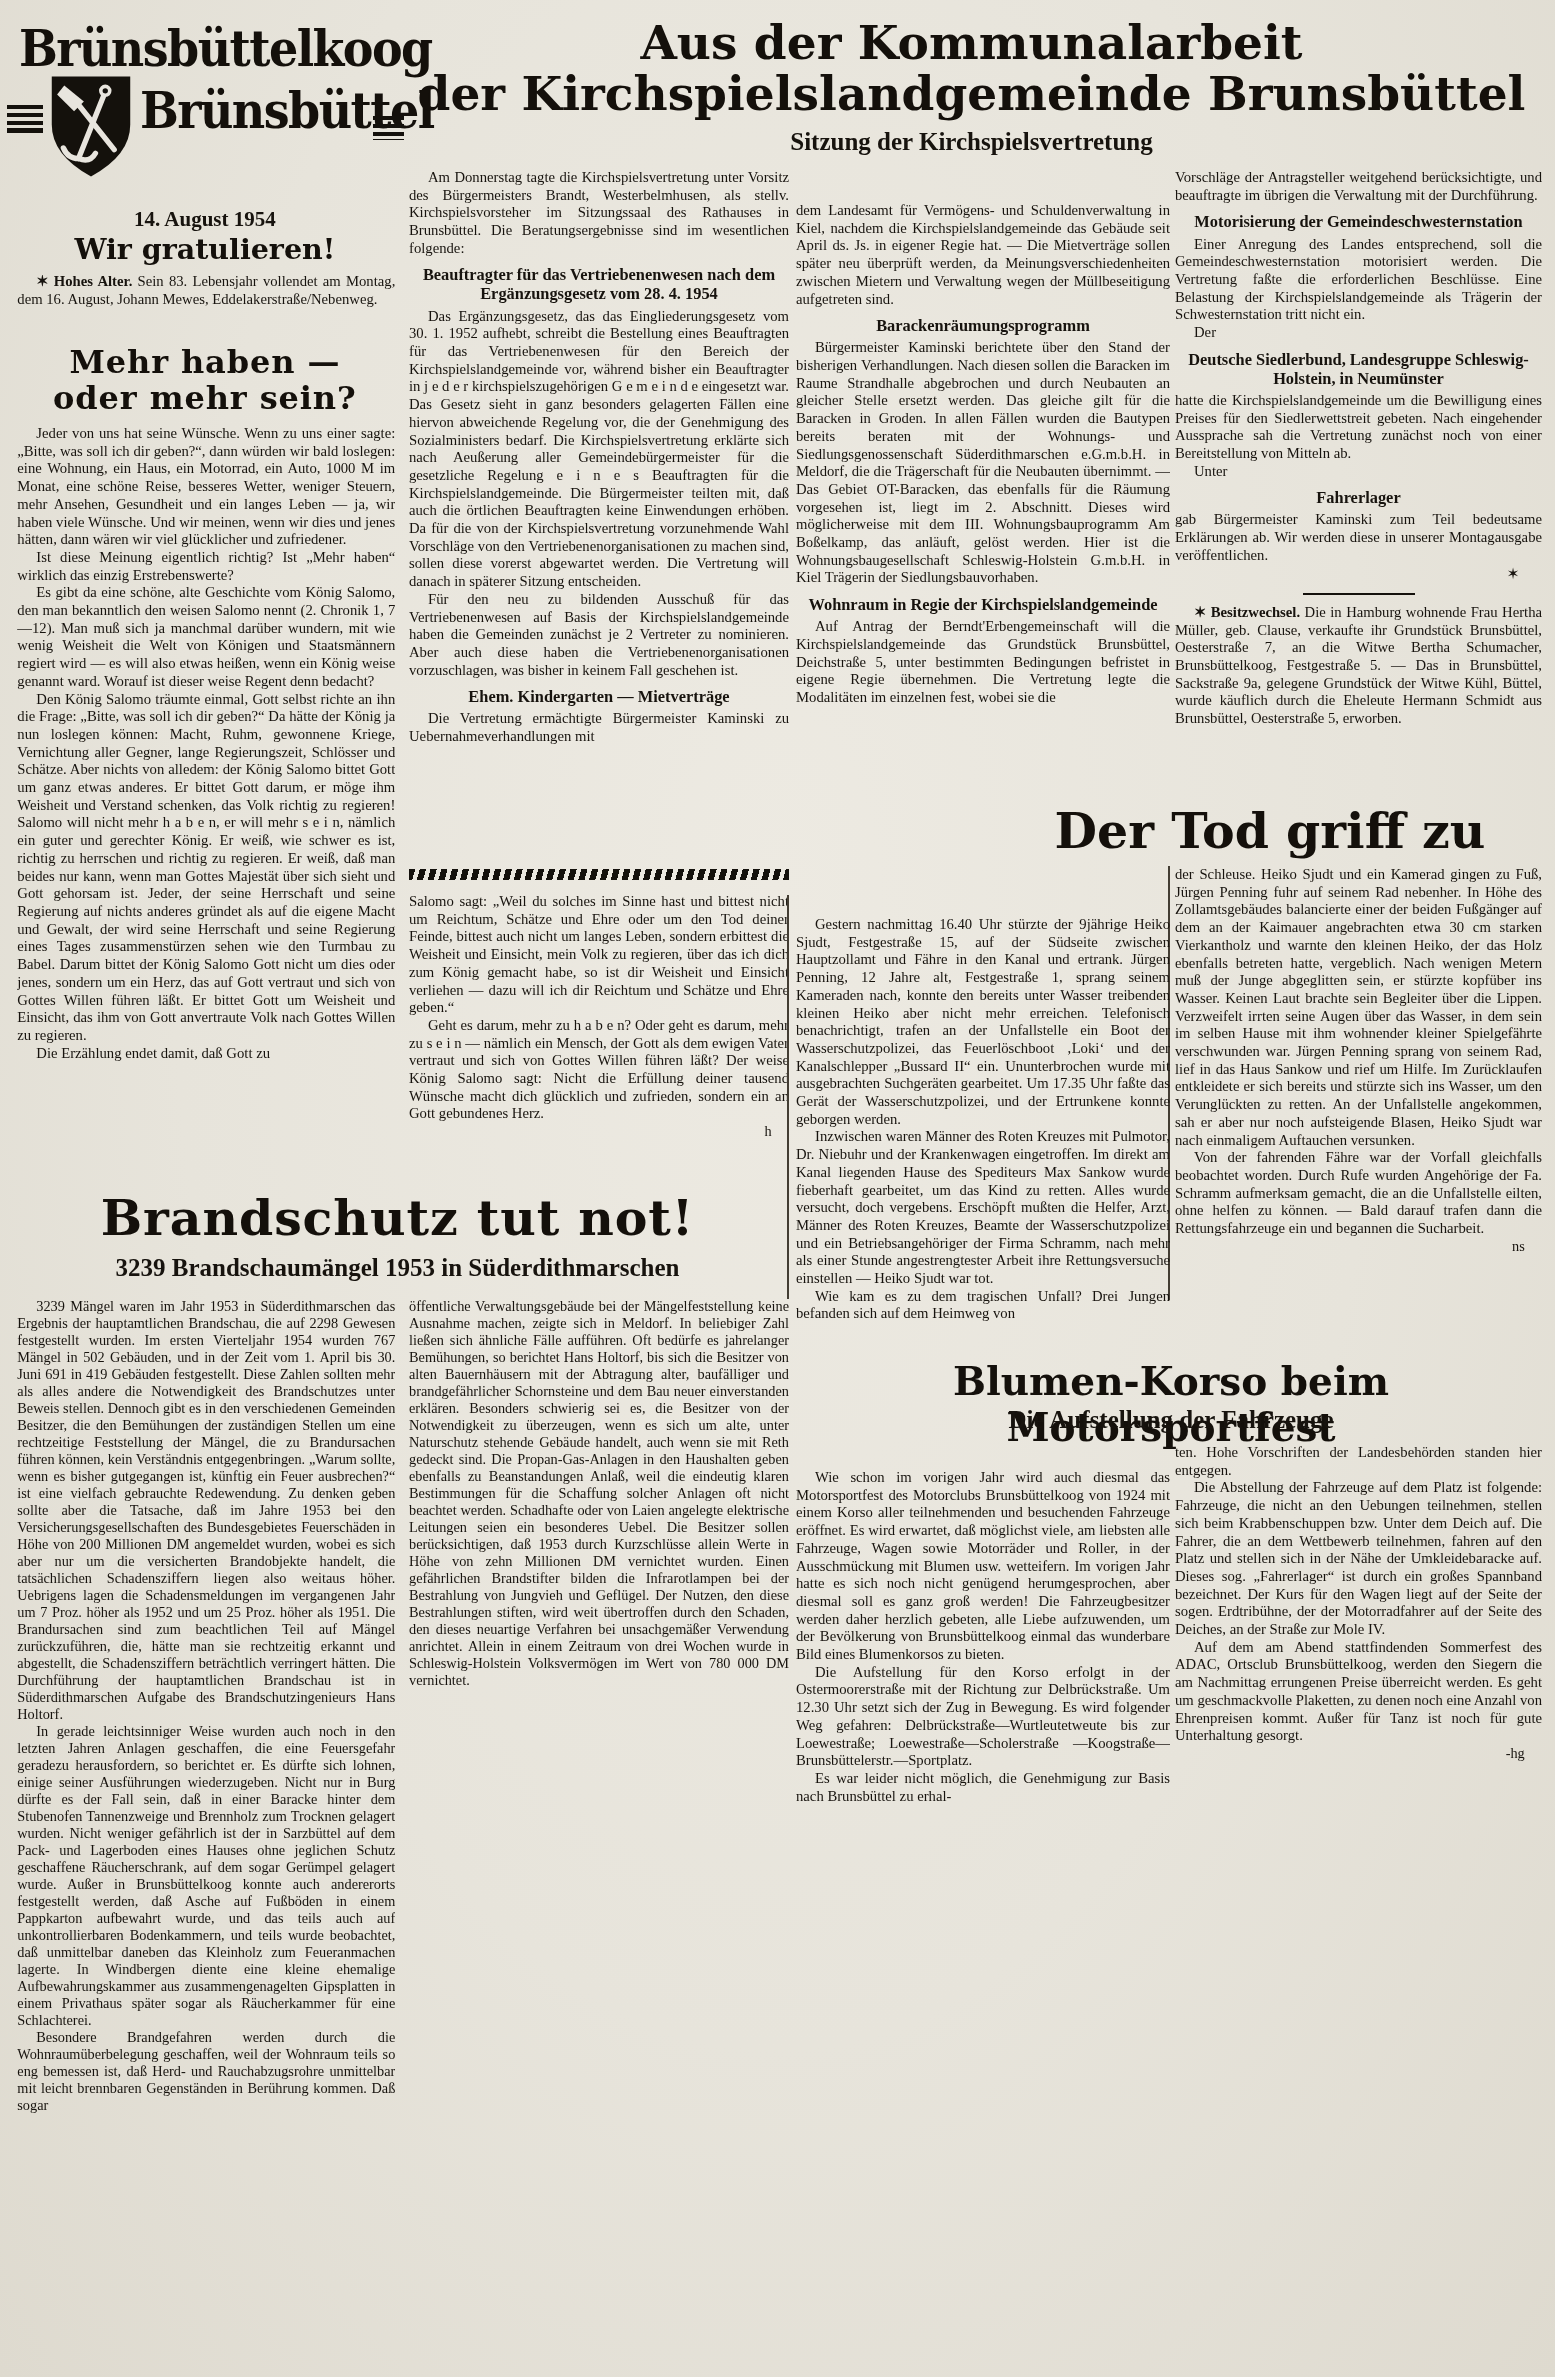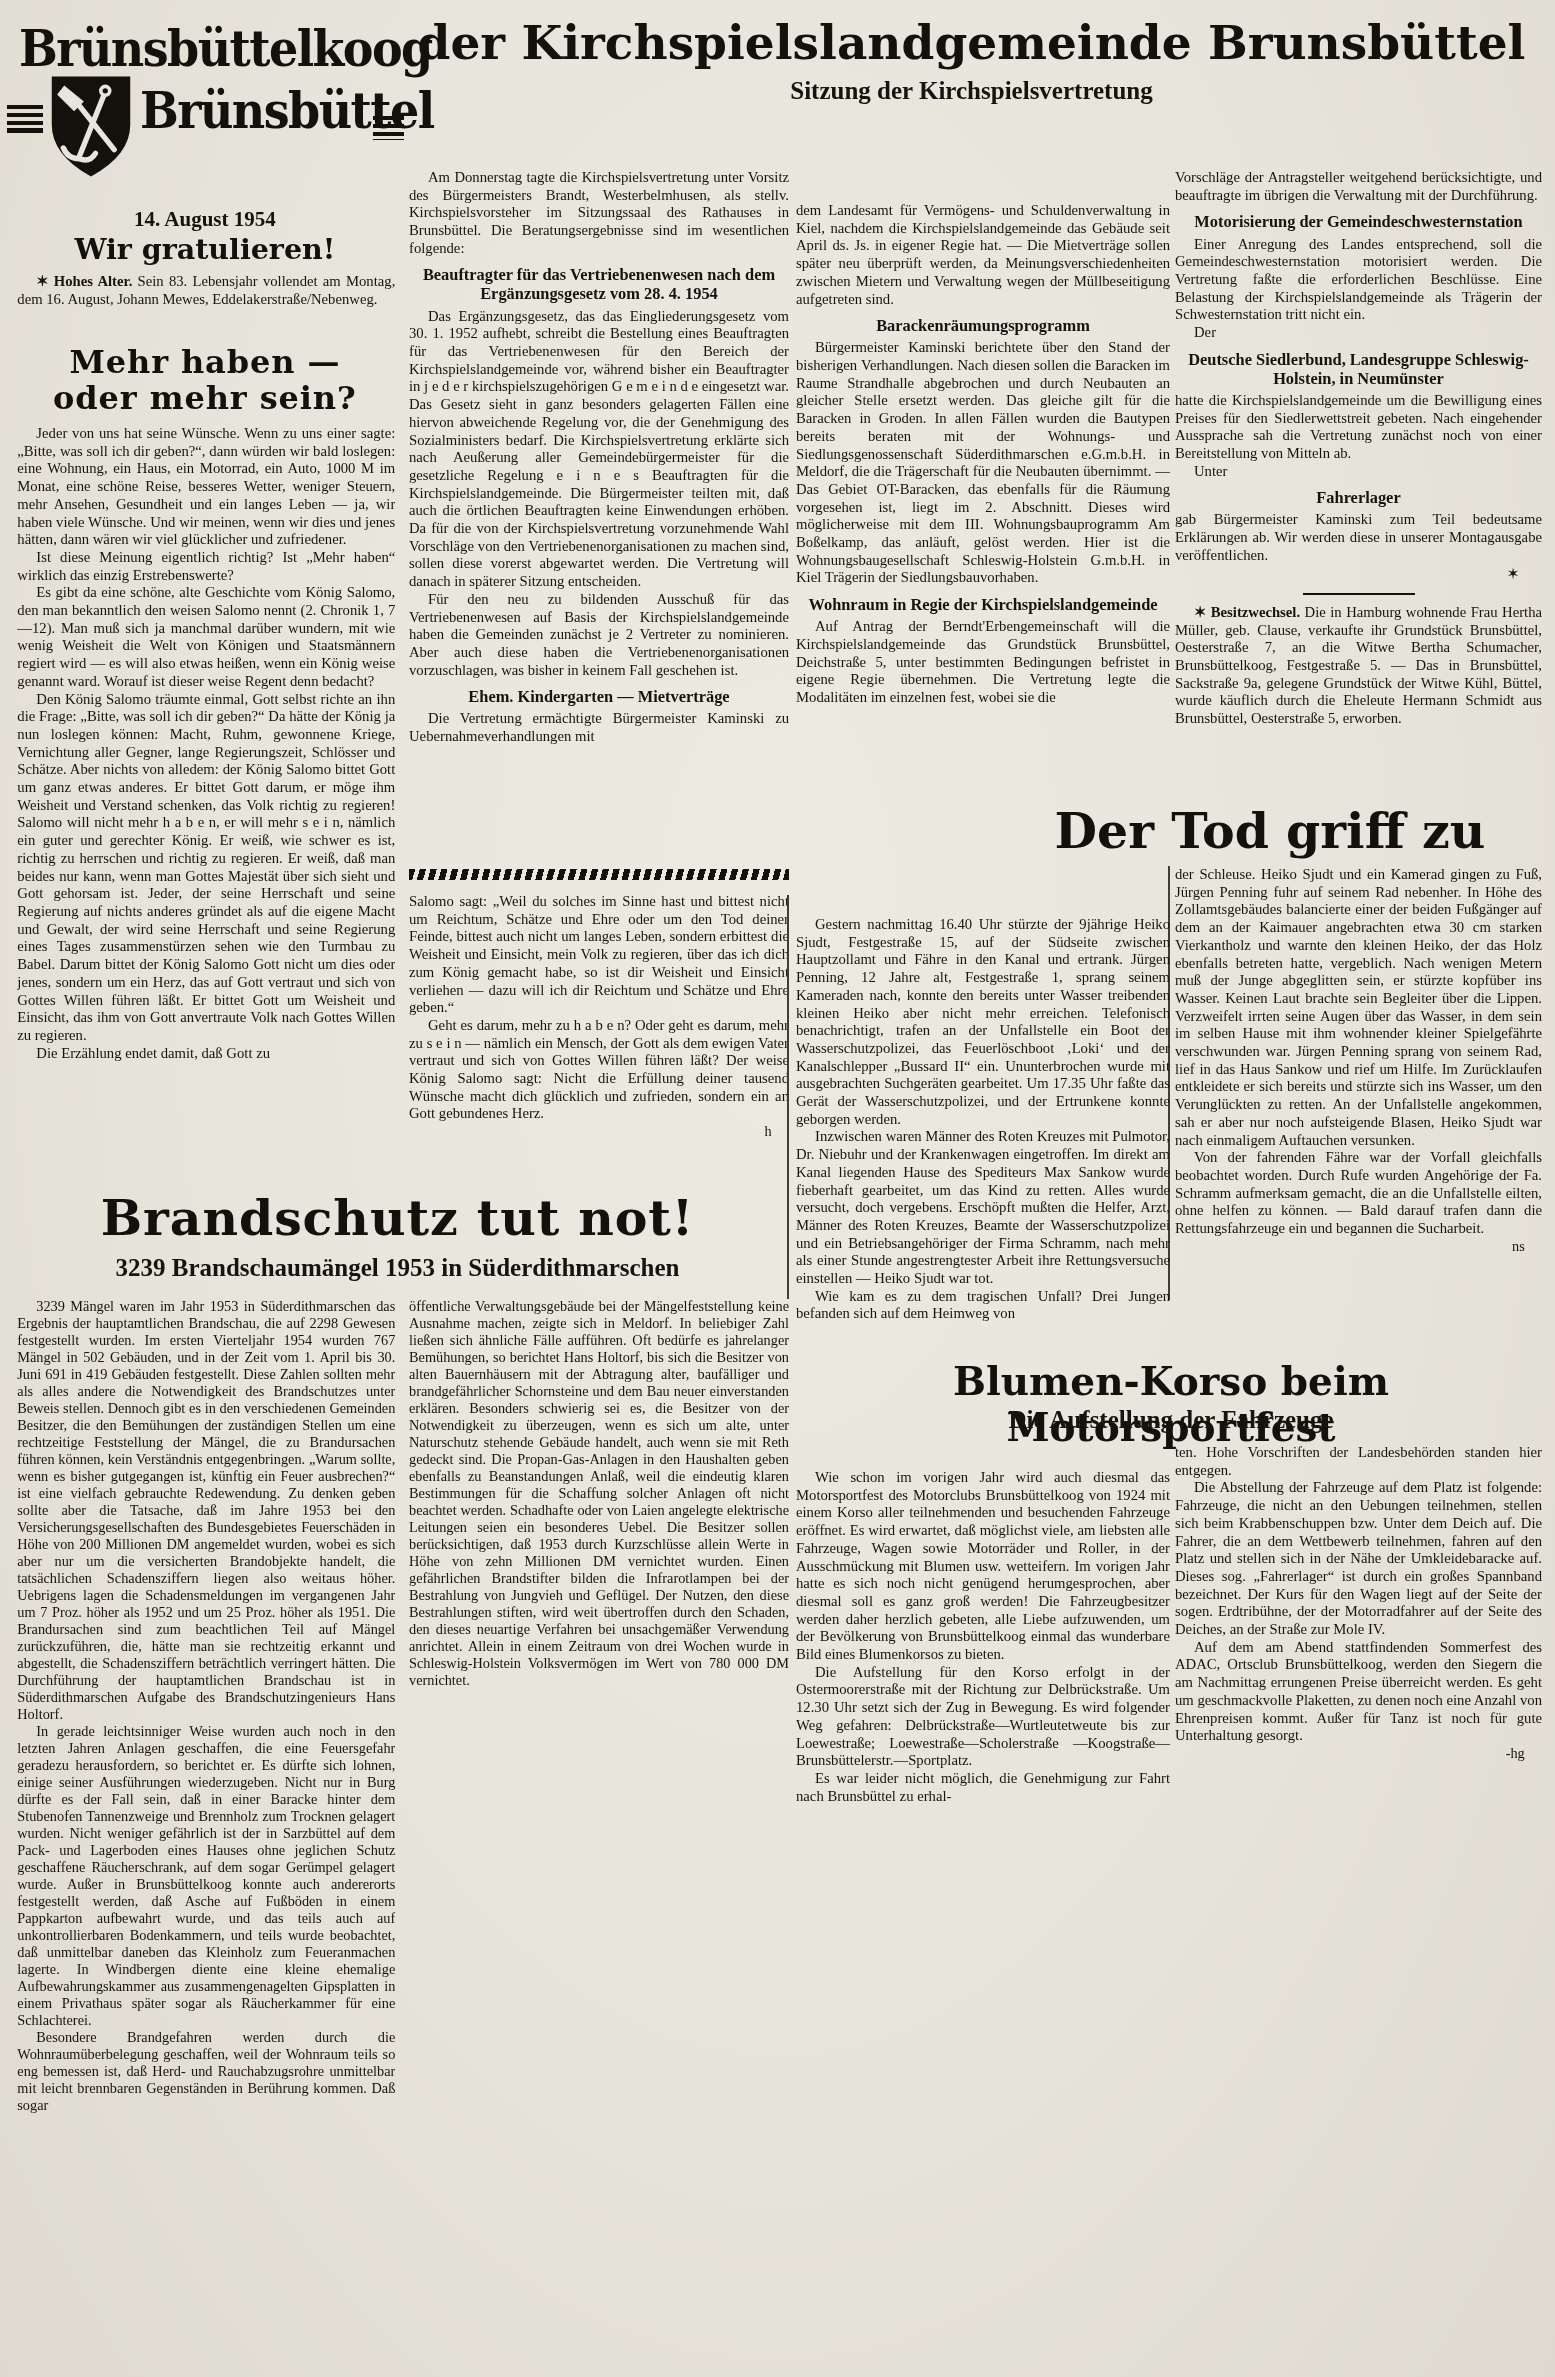--- a/index.html
+++ b/index.html
@@ -89,20 +89,21 @@
   </h2>
   <div class="col t-top" style="left:17.3px;top:425px;width:378px;height:730px;">
     <p>Jeder von uns hat seine Wünsche. Wenn zu uns einer sagte: „Bitte, was soll ich dir geben?“, dann würden wir bald loslegen: eine Wohnung, ein Haus, ein Motorrad, ein Auto, 1000 M im Monat, eine schöne Reise, besseres Wetter, weniger Steuern, mehr Ansehen, Gesundheit und ein langes Leben — ja, wir haben viele Wünsche. Und wir meinen, wenn wir dies und jenes hätten, dann wären wir viel glücklicher und zufriedener.</p>
     <p>Ist diese Meinung eigentlich richtig? Ist „Mehr haben“ wirklich das einzig Erstrebenswerte?</p>
     <p>Es gibt da eine schöne, alte Geschichte vom König Salomo, den man bekanntlich den weisen Salomo nennt (2. Chronik 1, 7—12). Man muß sich ja manchmal darüber wundern, mit wie wenig Weisheit die Welt von Königen und Staatsmännern regiert wird — es will also etwas heißen, wenn ein König weise genannt ward. Worauf ist dieser weise Regent denn bedacht?</p>
     <p>Den König Salomo träumte einmal, Gott selbst richte an ihn die Frage: „Bitte, was soll ich dir geben?“ Da hätte der König ja nun loslegen können: Macht, Ruhm, gewonnene Kriege, Vernichtung aller Gegner, lange Regierungszeit, Schlösser und Schätze. Aber nichts von alledem: der König Salomo bittet Gott um ganz etwas anderes. Er bittet Gott darum, er möge ihm Weisheit und Verstand schenken, das Volk richtig zu regieren! Salomo will nicht mehr h a b e n, er will mehr s e i n, nämlich ein guter und gerechter König. Er weiß, wie schwer es ist, richtig zu herrschen und richtig zu regieren. Er weiß, daß man beides nur kann, wenn man Gottes Majestät über sich sieht und Gott gehorsam ist. Jeder, der seine Herrschaft und seine Regierung auf nichts anderes gründet als auf die eigene Macht und Gewalt, der wird seine Herrschaft und seine Regierung eines Tages zusammenstürzen sehen wie den Turmbau zu Babel. Darum bittet der König Salomo Gott nicht um dies oder jenes, sondern um ein Herz, das auf Gott vertraut und sich von Gottes Willen führen läßt. Er bittet Gott um Weisheit und Einsicht, das ihm von Gott anvertraute Volk nach Gottes Willen zu regieren.</p>
     <p>Die Erzählung endet damit, daß Gott zu</p>
   </div>
 
   <div class="komm-head">
+    <h1 class="l display">Aus der Kommunalarbeit</h1>
     <h1 class="l display">der Kirchspielslandgemeinde Brunsbüttel</h1>
     <div class="komm-sub">Sitzung der Kirchspielsvertretung</div>
   </div>
 
   <div class="col t-top" style="left:409px;top:169px;width:380px;height:696px;">
     <p>Am Donnerstag tagte die Kirchspielsvertretung unter Vorsitz des Bürgermeisters Brandt, Westerbelmhusen, als stellv. Kirchspielsvorsteher im Sitzungssaal des Rathauses in Brunsbüttel. Die Beratungsergebnisse sind im wesentlichen folgende:</p>
     <h3 class="colhead">Beauftragter für das Vertriebenenwesen nach dem Ergänzungsgesetz vom 28. 4. 1954</h3>
     <p>Das Ergänzungsgesetz, das das Eingliederungsgesetz vom 30. 1. 1952 aufhebt, schreibt die Bestellung eines Beauftragten für das Vertriebenenwesen für den Bereich der Kirchspielslandgemeinde vor, während bisher ein Beauftragter in j e d e r kirchspielszugehörigen G e m e i n d e eingesetzt war. Das Gesetz sieht in ganz besonders gelagerten Fällen eine hiervon abweichende Regelung vor, die der Genehmigung des Sozialministers bedarf. Die Kirchspielsvertretung erklärte sich nach Aeußerung aller Gemeindebürgermeister für die gesetzliche Regelung e i n e s Beauftragten für die Kirchspielslandgemeinde. Die Bürgermeister teilten mit, daß auch die örtlichen Beauftragten keine Einwendungen erhöben. Da für die von der Kirchspielsvertretung vorzunehmende Wahl Vorschläge von den Vertriebenenorganisationen zu machen sind, sollen diese vorerst abgewartet werden. Die Vertretung will danach in späterer Sitzung entscheiden.</p>
     <p>Für den neu zu bildenden Ausschuß für das Vertriebenenwesen auf Basis der Kirchspielslandgemeinde haben die Gemeinden zunächst je 2 Vertreter zu nominieren. Aber auch diese haben die Vertriebenenorganisationen vorzuschlagen, was bisher in keinem Fall geschehen ist.</p>
     <h3 class="colhead">Ehem. Kindergarten — Mietverträge</h3>
@@ -166,21 +167,21 @@
   <div class="col t-bottom" style="left:409px;top:1298px;width:380px;height:572px;">
     <p style="text-indent:0;">öffentliche Verwaltungsgebäude bei der Mängelfeststellung keine Ausnahme machen, zeigte sich in Meldorf. In beliebiger Zahl ließen sich ähnliche Fälle aufführen. Oft bedürfe es jahrelanger Bemühungen, so berichtet Hans Holtorf, bis sich die Besitzer von alten Bauernhäusern mit der Abtragung alter, baufälliger und brandgefährlicher Schornsteine und dem Bau neuer einverstanden erklären. Besonders schwierig sei es, die Besitzer von der Notwendigkeit zu überzeugen, wenn es sich um alte, unter Naturschutz stehende Gebäude handelt, auch wenn sie mit Reth gedeckt sind. Die Propan-Gas-Anlagen in den Haushalten geben ebenfalls zu Beanstandungen Anlaß, weil die eindeutig klaren Bestimmungen für die Schaffung solcher Anlagen oft nicht beachtet werden. Schadhafte oder von Laien angelegte elektrische Leitungen seien ein besonderes Uebel. Die Besitzer sollen berücksichtigen, daß 1953 durch Kurzschlüsse allein Werte in Höhe von zehn Millionen DM vernichtet wurden. Einen gefährlichen Brandstifter bilden die Infrarotlampen bei der Bestrahlung von Jungvieh und Geflügel. Der Nutzen, den diese Bestrahlungen stiften, wird weit übertroffen durch den Schaden, den dieses neuartige Verfahren bei unsachgemäßer Verwendung anrichtet. Allein in einem Zeitraum von drei Wochen wurde in Schleswig-Holstein Volksvermögen im Wert von 780 000 DM vernichtet.</p>
   </div>
 
   <h1 class="korso-head display">Blumen-Korso beim Motorsportfest</h1>
   <div class="korso-sub">Die Aufstellung der Fahrzeuge</div>
 
   <div class="col t-top" style="left:796px;top:1469px;width:374px;height:553px;">
     <p>Wie schon im vorigen Jahr wird auch diesmal das Motorsportfest des Motorclubs Brunsbüttelkoog von 1924 mit einem Korso aller teilnehmenden und besuchenden Fahrzeuge eröffnet. Es wird erwartet, daß möglichst viele, am liebsten alle Fahrzeuge, Wagen sowie Motorräder und Roller, in der Ausschmückung mit Blumen usw. wetteifern. Im vorigen Jahr hatte es sich noch nicht genügend herumgesprochen, aber diesmal soll es ganz groß werden! Die Fahrzeugbesitzer werden daher herzlich gebeten, alle Liebe aufzuwenden, um der Bevölkerung von Brunsbüttelkoog einmal das wunderbare Bild eines Blumenkorsos zu bieten.</p>
     <p>Die Aufstellung für den Korso erfolgt in der Ostermoorerstraße mit der Richtung zur Delbrückstraße. Um 12.30 Uhr setzt sich der Zug in Bewegung. Es wird folgender Weg gefahren: Delbrückstraße—Wurtleutetweute bis zur Loewestraße; Loewestraße—Scholerstraße —Koogstraße—Brunsbüttelerstr.—Sportplatz.</p>
-    <p>Es war leider nicht möglich, die Genehmigung zur Fahrt nach Brunsbüttel zu erhal-</p>
+    <p>Es war leider nicht möglich, die Genehmigung zur Basis nach Brunsbüttel zu erhal-</p>
   </div>
   <div class="col t-top" style="left:1175px;top:1444px;width:367px;height:691px;">
     <p style="text-indent:0;">ten. Hohe Vorschriften der Landesbehörden standen hier entgegen.</p>
     <p>Die Abstellung der Fahrzeuge auf dem Platz ist folgende: Fahrzeuge, die nicht an den Uebungen teilnehmen, stellen sich beim Krabbenschuppen bzw. Unter dem Deich auf. Die Fahrer, die an dem Wettbewerb teilnehmen, fahren auf den Platz und stellen sich in der Nähe der Umkleidebaracke auf. Dieses sog. „Fahrerlager“ ist durch ein großes Spannband bezeichnet. Der Kurs für den Wagen liegt auf der Seite der sogen. Erdtribühne, der der Motorradfahrer auf der Seite des Deiches, an der Straße zur Mole IV.</p>
     <p>Auf dem am Abend stattfindenden Sommerfest des ADAC, Ortsclub Brunsbüttelkoog, werden den Siegern die am Nachmittag errungenen Preise überreicht werden. Es geht um geschmackvolle Plaketten, zu denen noch eine Anzahl von Ehrenpreisen kommt. Außer für Tanz ist noch für gute Unterhaltung gesorgt.</p>
     <div class="sig">-hg</div>
   </div>
 
 </div>
 

